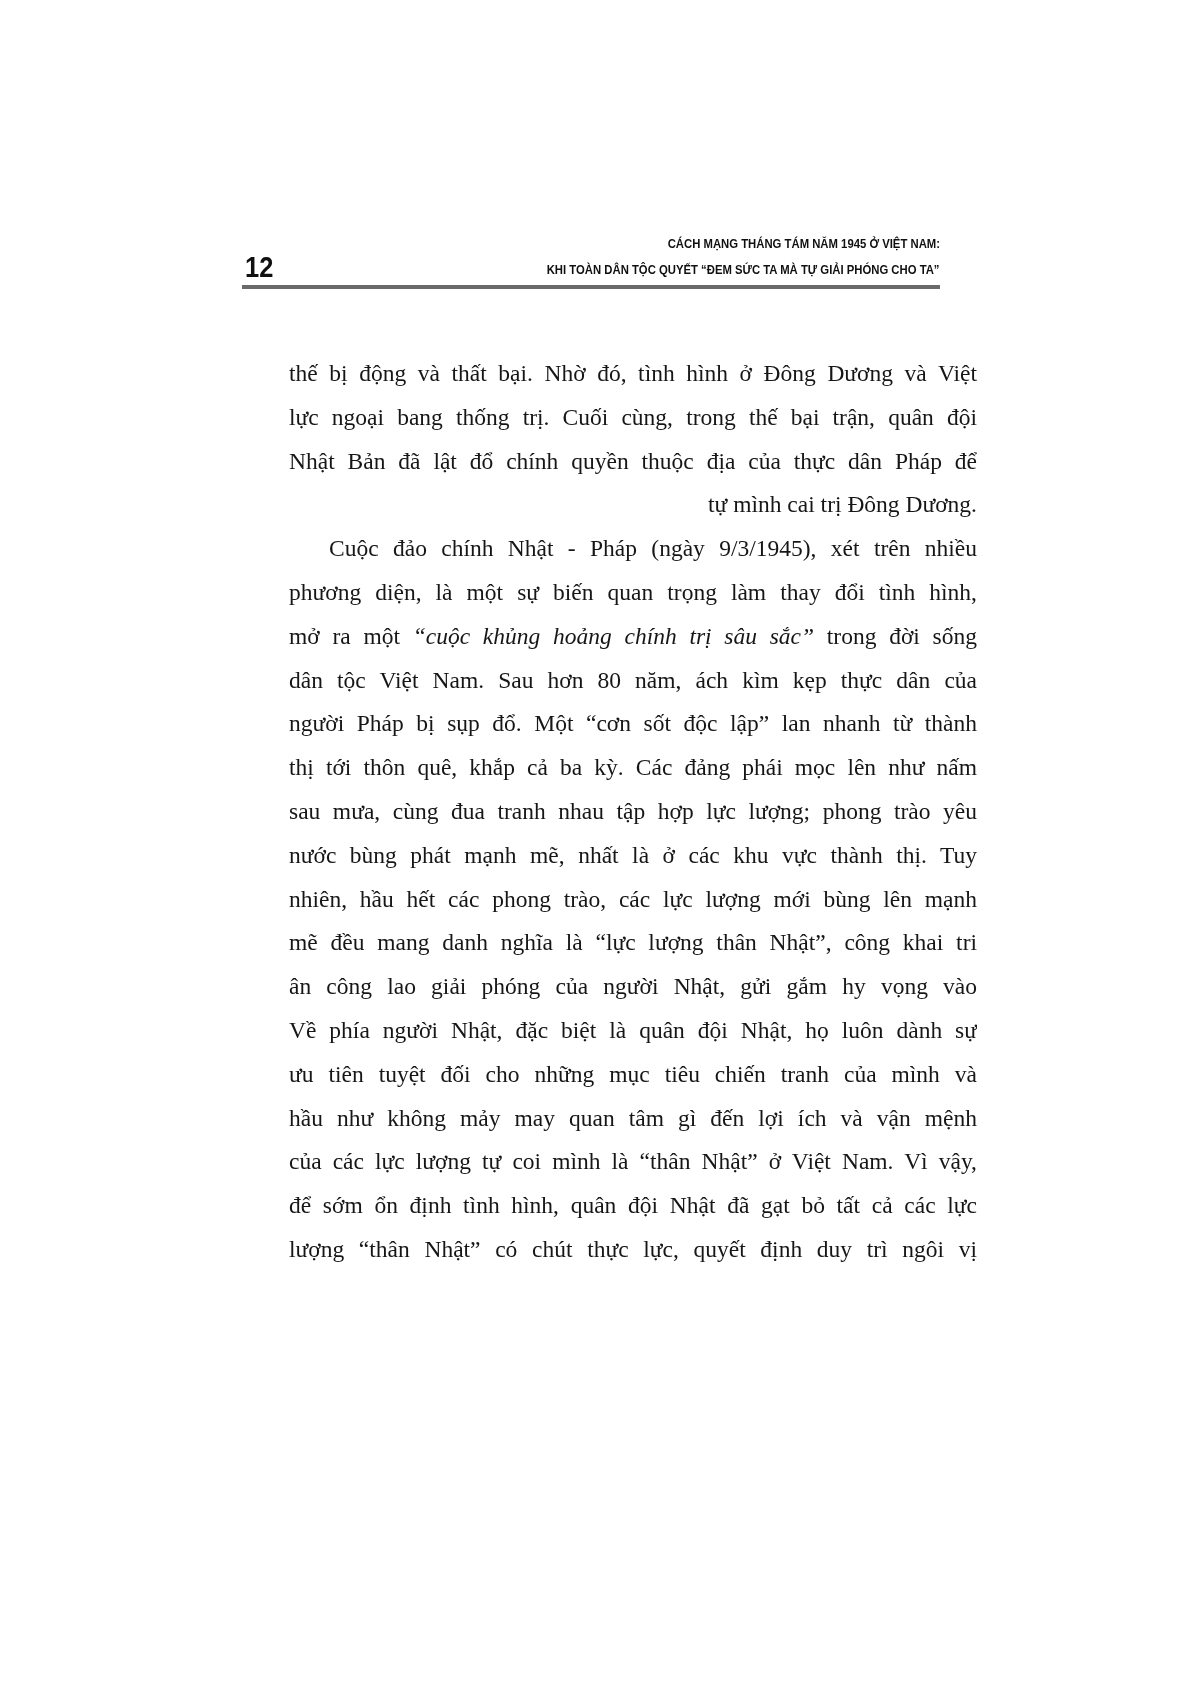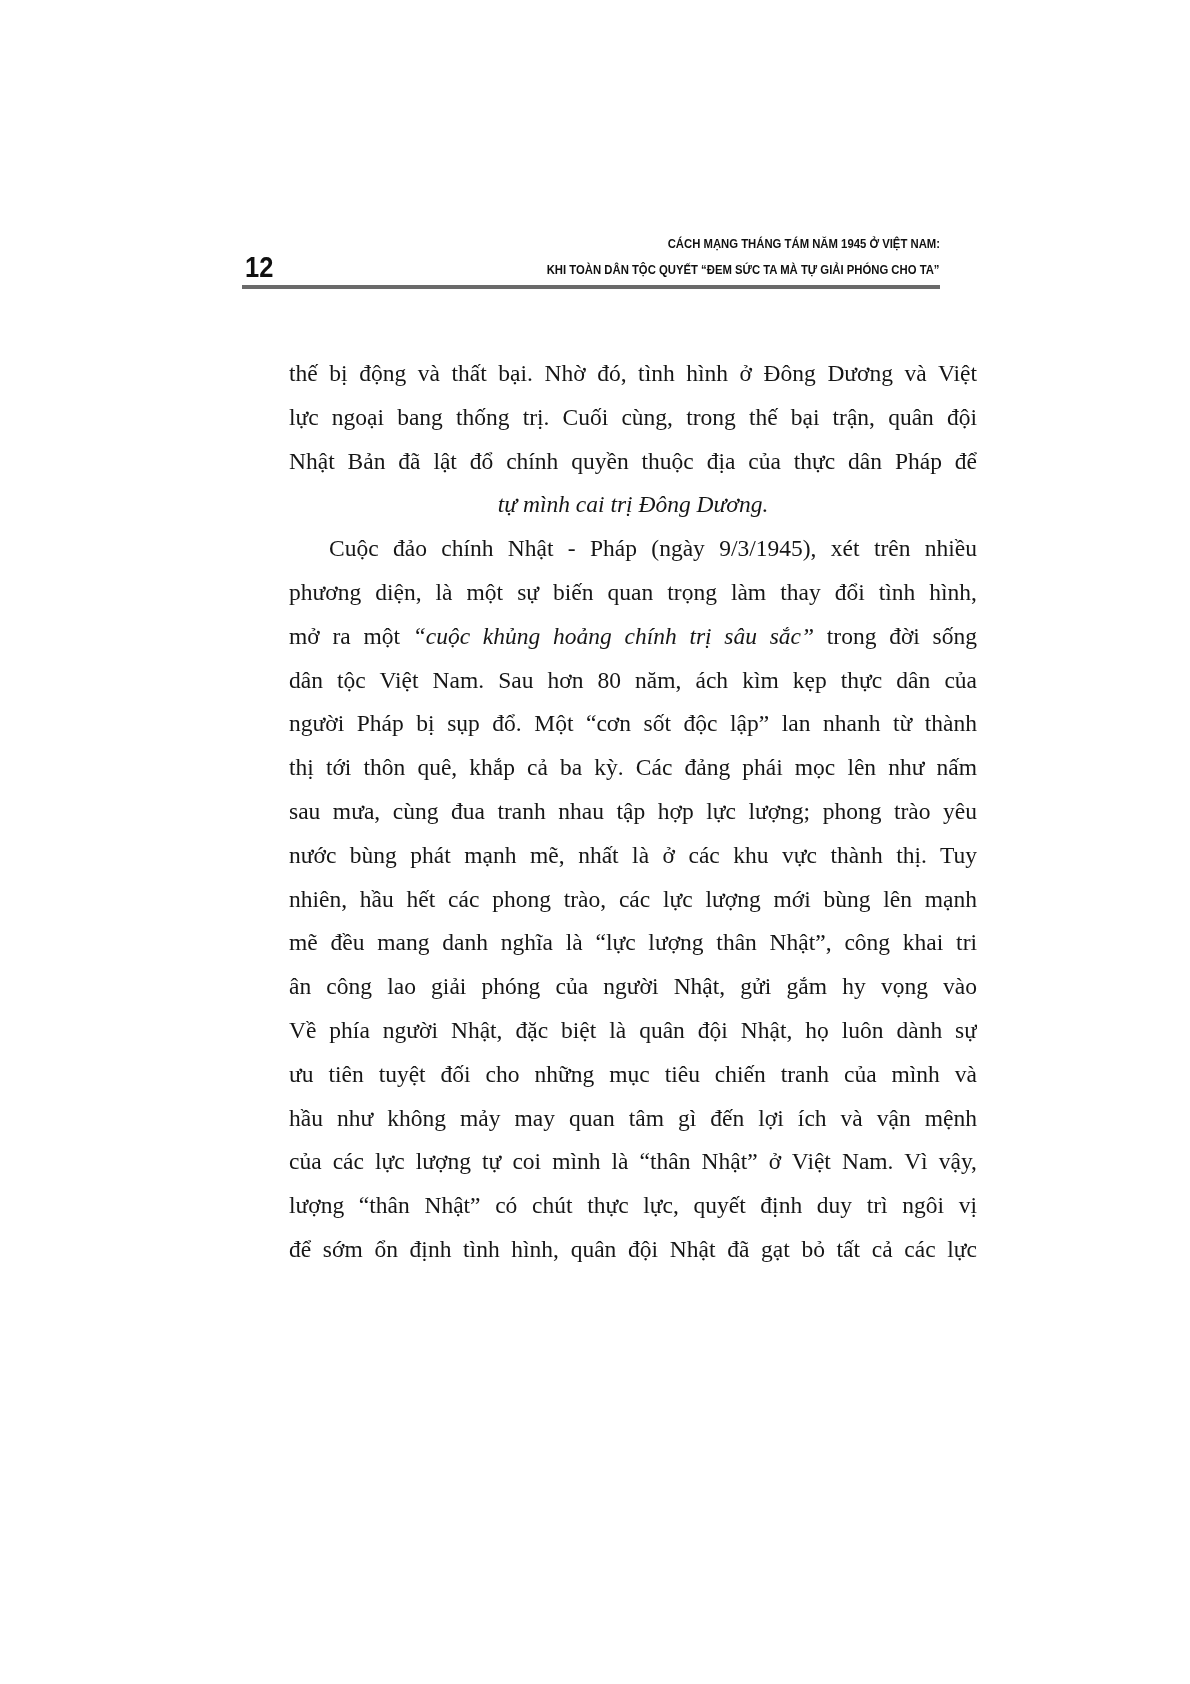--- a/index.html
+++ b/index.html
@@ -64,21 +64,21 @@
     color: #161616;
     margin-left: 39px;
   }
   .body-text .line {
     height: 43.8px;
     overflow: hidden;
     text-align: justify;
     text-align-last: justify;
   }
   .body-text .line.indent { text-indent: 40px; }
-  .body-text .line.no-justify { text-align: center; text-align-last: auto; font-style: italic; }
+  .body-text .line.no-justify { text-align: right; text-align-last: auto; }
   .body-text em { font-style: italic; }
 </style>
 </head>
 <body>
 
 <div class="page">
 
   <div class="page-number">12</div>
 
   <div class="running-title">
@@ -105,17 +105,17 @@
       <div class="line"><span>thị tới thôn quê, khắp cả ba kỳ. Các đảng phái mọc lên như nấm</span></div>
       <div class="line"><span>sau mưa, cùng đua tranh nhau tập hợp lực lượng; phong trào yêu</span></div>
       <div class="line"><span>nước bùng phát mạnh mẽ, nhất là ở các khu vực thành thị. Tuy</span></div>
       <div class="line"><span>nhiên, hầu hết các phong trào, các lực lượng mới bùng lên mạnh</span></div>
       <div class="line"><span>mẽ đều mang danh nghĩa là “lực lượng thân Nhật”, công khai tri</span></div>
       <div class="line"><span>ân công lao giải phóng của người Nhật, gửi gắm hy vọng vào</span></div>
       <div class="line"><span>Về phía người Nhật, đặc biệt là quân đội Nhật, họ luôn dành sự</span></div>
       <div class="line"><span>ưu tiên tuyệt đối cho những mục tiêu chiến tranh của mình và</span></div>
       <div class="line"><span>hầu như không mảy may quan tâm gì đến lợi ích và vận mệnh</span></div>
       <div class="line"><span>của các lực lượng tự coi mình là “thân Nhật” ở Việt Nam. Vì vậy,</span></div>
+      <div class="line"><span>để sớm ổn định tình hình, quân đội Nhật đã gạt bỏ tất cả các lực</span></div>
       <div class="line"><span>lượng “thân Nhật” có chút thực lực, quyết định duy trì ngôi vị</span></div>
-      <div class="line"><span>để sớm ổn định tình hình, quân đội Nhật đã gạt bỏ tất cả các lực</span></div>
     </div>
 
 </div>
 
 </body></html>

